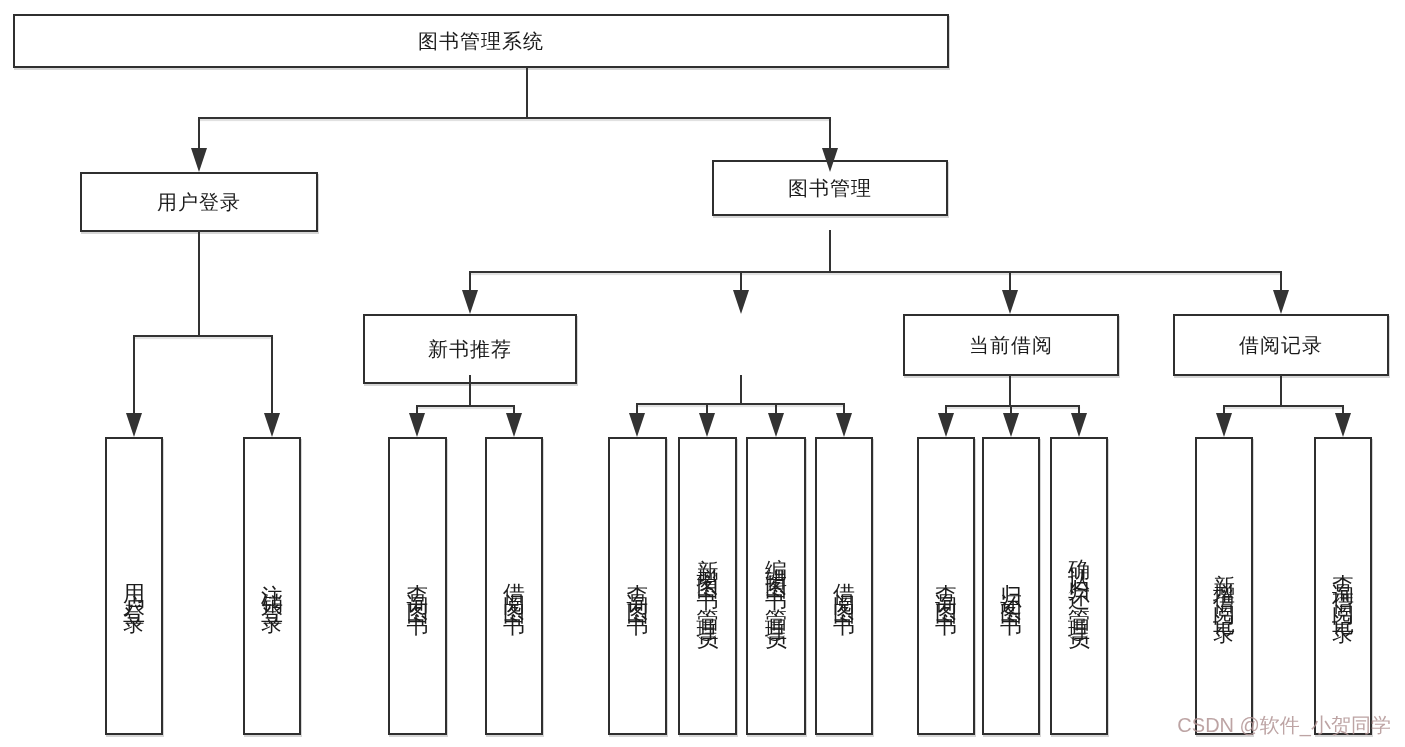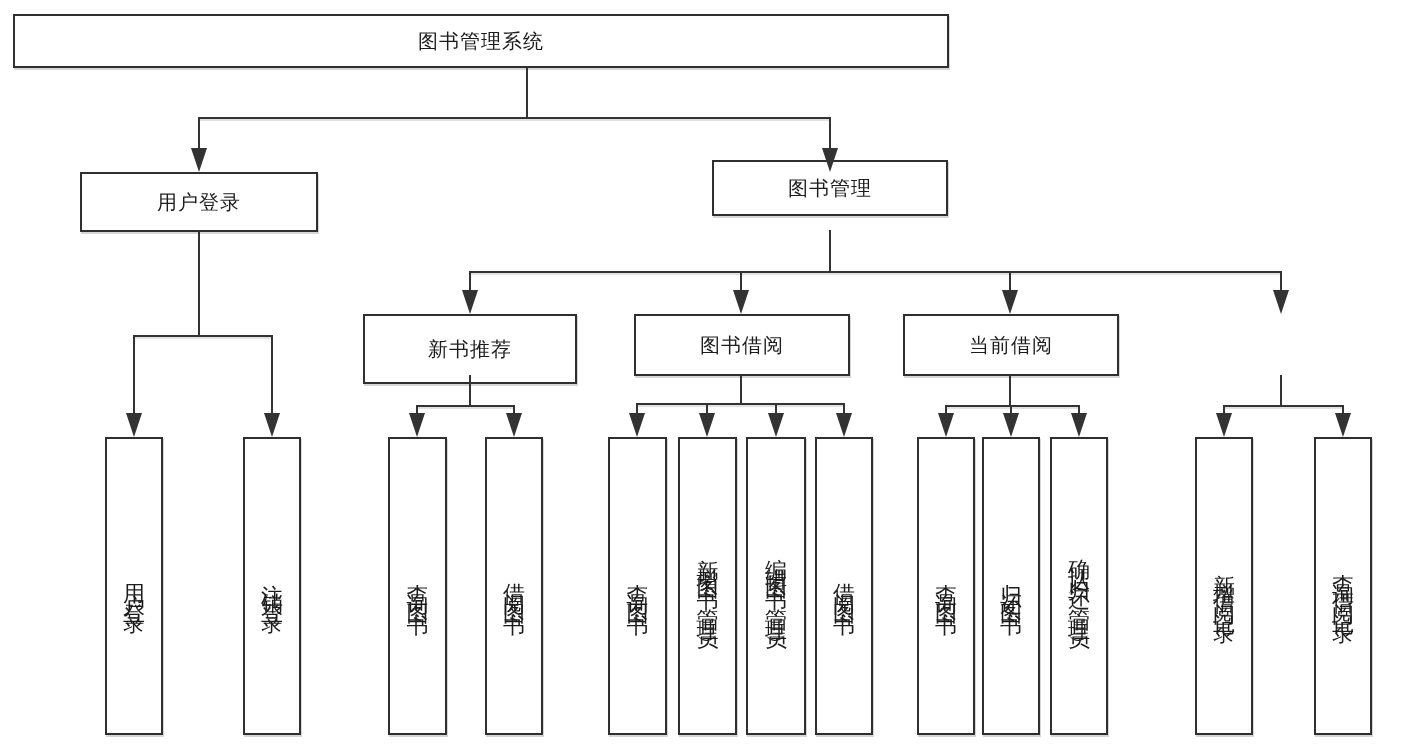--- a/index.html
+++ b/index.html
@@ -43,28 +43,28 @@
   </div>
 
   <div class="box" style="left:712px;top:160px;width:236px;height:56px">
     <span class="hlabel">图书管理</span>
   </div>
 
   <div class="box" style="left:363px;top:314px;width:214px;height:70px">
     <span class="hlabel">新书推荐</span>
   </div>
 
-  <div class="box" style="left:634px;top:314px;width:216px;height:62px">
-    <span class="hlabel">图书借阅</span>
-  </div>
 
   <div class="box" style="left:903px;top:314px;width:216px;height:62px">
     <span class="hlabel">当前借阅</span>
   </div>
 
+  <div class="box" style="left:1173px;top:314px;width:216px;height:62px">
+    <span class="hlabel">借阅记录</span>
+  </div>
 
   <div class="box" style="left:105px;top:437px;width:58px;height:298px">
     <span class="vtext">用户登录</span>
   </div>
 
   <div class="box" style="left:243px;top:437px;width:58px;height:298px">
     <span class="vtext">注销登录</span>
   </div>
 
   <div class="box" style="left:388px;top:437px;width:59px;height:298px">
@@ -163,14 +163,15 @@
   <div class="arrow" style="left:1003px;top:413px"></div>
   <div class="arrow" style="left:1071px;top:413px"></div>
 
   <div class="vline" style="left:1280px;top:375px;height:31px"></div>
   <div class="hline" style="left:1223px;top:405px;width:121px"></div>
   <div class="vline" style="left:1223px;top:405px;height:11px"></div>
   <div class="vline" style="left:1342px;top:405px;height:11px"></div>
   <div class="arrow" style="left:1216px;top:413px"></div>
   <div class="arrow" style="left:1335px;top:413px"></div>
 
+  <div class="watermark">CSDN @软件_小贺同学</div>
 
 </div>
 
 </body></html>

